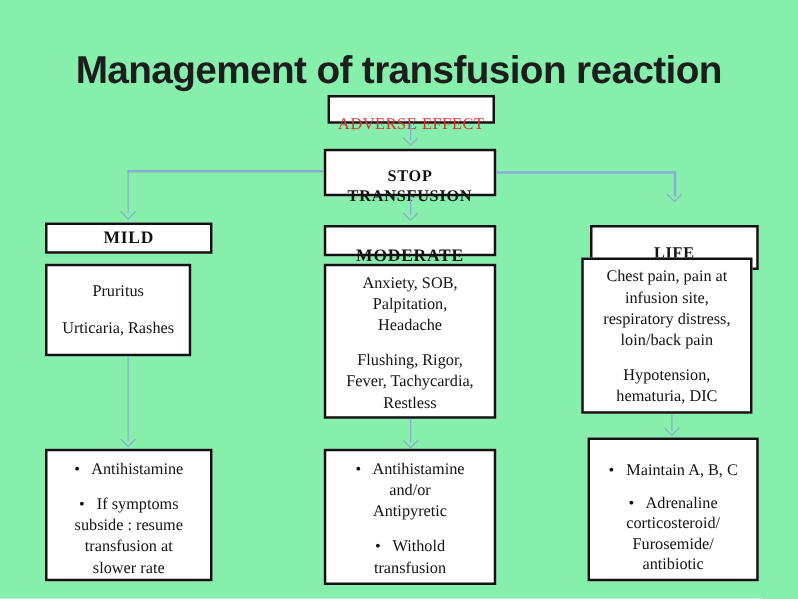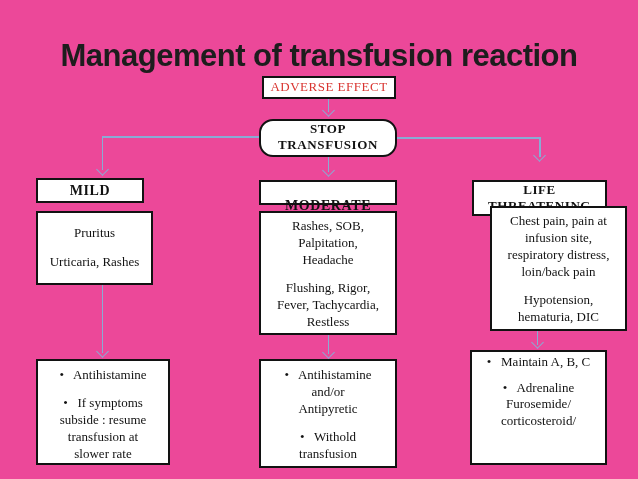--- a/index.html
+++ b/index.html
@@ -1,42 +1,42 @@
 <!DOCTYPE html>
 <html style="--line-color: #8aabd4; --border-color: #121212; --adverse-color: #d93430; --title-color: #1d1d1d;"><head>
 <meta charset="utf-8">
 <style>
   html,body { margin:0; padding:0; background:#ffffff; }
   .slide {
-    position:relative; width:638px; height:479px; background:#ec4899;
+    position:relative; width:638px; height:479px; background:#86efac;
     font-family:"Liberation Serif","DejaVu Serif",serif; overflow:hidden;
   }
   .title {
     position:absolute; left:0; top:38px; width:638px; text-align:center;
     font-family:"Liberation Sans","DejaVu Sans",sans-serif;
     font-size:31px; font-weight:600; color:var(--title-color); letter-spacing:-0.5px;
   }
   .box {
     position:absolute; box-sizing:border-box; background:#ffffff;
     border:2px solid var(--border-color); text-align:center; color:#121212;
   }
   .hdr { font-weight:700; font-size:14px; letter-spacing:0.6px; }
   .hdr .lines div { line-height:16px; }
   .box.adverse { border-width:2px; }
   .adverse .lines div { line-height:18px; font-size:13px; letter-spacing:0.5px; color:var(--adverse-color); }
   .box.stop { border-width:2.5px; }
   .stop .lines div { line-height:16px; }
-  .lines { padding-top:0; }
+  .lines { padding-top:12px; }
   .lines div { font-size:13px; line-height:17px; white-space:pre-wrap; }
   .lines div:empty { height:11px; }
   .sym-mild .lines { padding-top:11px; }
   .sym-mild .lines div { line-height:18px; }
   .sym .lines { padding-top:4px; }
   .mgmt .lines { padding-top:5px; }
-  .mgmt-lt .lines { padding-top:2px; }
+  .mgmt-lt .lines { padding-top:16px; }
   .mgmt-lt .lines div { line-height:16.5px; }
   .mgmt-lt .lines div:empty { height:9px; }
   .hline, .vline { position:absolute; background:var(--line-color); }
   .hline { height:1.5px; }
   .vline { width:1.5px; }
   .arrowhead {
     position:absolute; width:8px; height:8px;
     border-right:1.6px solid var(--line-color);
     border-bottom:1.6px solid var(--line-color);
     transform:rotate(45deg);
@@ -51,39 +51,39 @@
 
   <div class="box adverse" style="left:262px; top:76px; width:134px; height:23px;">
     <div class="lines">
         <div>ADVERSE EFFECT</div>
       </div>
   </div>
 
   <div class="vline" style="left:327.5px; top:99px; height:13px;"></div>
   <div class="arrowhead" style="left:323.5px; top:106px;"></div>
 
-  <div class="box stop hdr" style="left:259px; top:119px; width:138px; height:38px;border-radius:14px;">
+  <div class="box stop hdr" style="left:259px; top:119px; width:138px; height:38px;">
     <div class="lines">
         <div>STOP</div>
         <div>TRANSFUSION</div>
       </div>
   </div>
 
   <div class="hline" style="left:102px; top:136px; width:157px;"></div>
   <div class="vline" style="left:101.5px; top:136px; height:34px;"></div>
   <div class="arrowhead" style="left:97.5px; top:165px;"></div>
 
   <div class="hline" style="left:397px; top:137px; width:143px;"></div>
   <div class="vline" style="left:539px; top:137px; height:20px;"></div>
   <div class="arrowhead" style="left:535px; top:151px;"></div>
 
   <div class="vline" style="left:327.5px; top:157px; height:15px;"></div>
   <div class="arrowhead" style="left:323.5px; top:166px;"></div>
 
-  <div class="box hdr" style="left:36px; top:178px; width:108px; height:25px; padding-top:3px;">
+  <div class="box hdr" style="left:36px; top:178px; width:134px; height:25px; padding-top:3px;">
     <span>MILD</span>
   </div>
 
   <div class="box hdr" style="left:259px; top:180px; width:138px; height:25px; padding-top:16px;">
     <span>MODERATE</span>
   </div>
 
   <div class="box hdr" style="left:472px; top:180px; width:135px; height:36px;">
     <div class="lines">
         <div>LIFE</div>
@@ -94,31 +94,31 @@
   <div class="box sym-mild" style="left:36px; top:211px; width:117px; height:74px;">
     <div class="lines">
         <div>Pruritus</div>
         <div></div>
         <div>Urticaria, Rashes</div>
       </div>
   </div>
 
   <div class="box sym" style="left:259px; top:211px; width:138px; height:124px;">
     <div class="lines">
-        <div>Rashes, SOB,</div>
+        <div>Anxiety, SOB,</div>
         <div>Palpitation,</div>
         <div>Headache</div>
         <div></div>
         <div>Flushing, Rigor,</div>
         <div>Fever, Tachycardia,</div>
         <div>Restless</div>
       </div>
   </div>
 
-  <div class="box sym" style="left:490px; top:206px; width:137px; height:125px;">
+  <div class="box sym" style="left:465px; top:206px; width:137px; height:125px;">
     <div class="lines">
         <div>Chest pain, pain at</div>
         <div>infusion site,</div>
         <div>respiratory distress,</div>
         <div>loin/back pain</div>
         <div></div>
         <div>Hypotension,</div>
         <div>hematuria, DIC</div>
       </div>
   </div>
@@ -152,18 +152,19 @@
         <div>•   Withold</div>
         <div>transfusion</div>
       </div>
   </div>
 
   <div class="box mgmt-lt" style="left:470px; top:350px; width:137px; height:115px;">
     <div class="lines">
         <div>•   Maintain A, B, C</div>
         <div></div>
         <div>•   Adrenaline</div>
+        <div>corticosteroid/</div>
         <div>Furosemide/</div>
-        <div>corticosteroid/</div>
+        <div>antibiotic</div>
       </div>
   </div>
 
 </div>
 
 </body></html>

